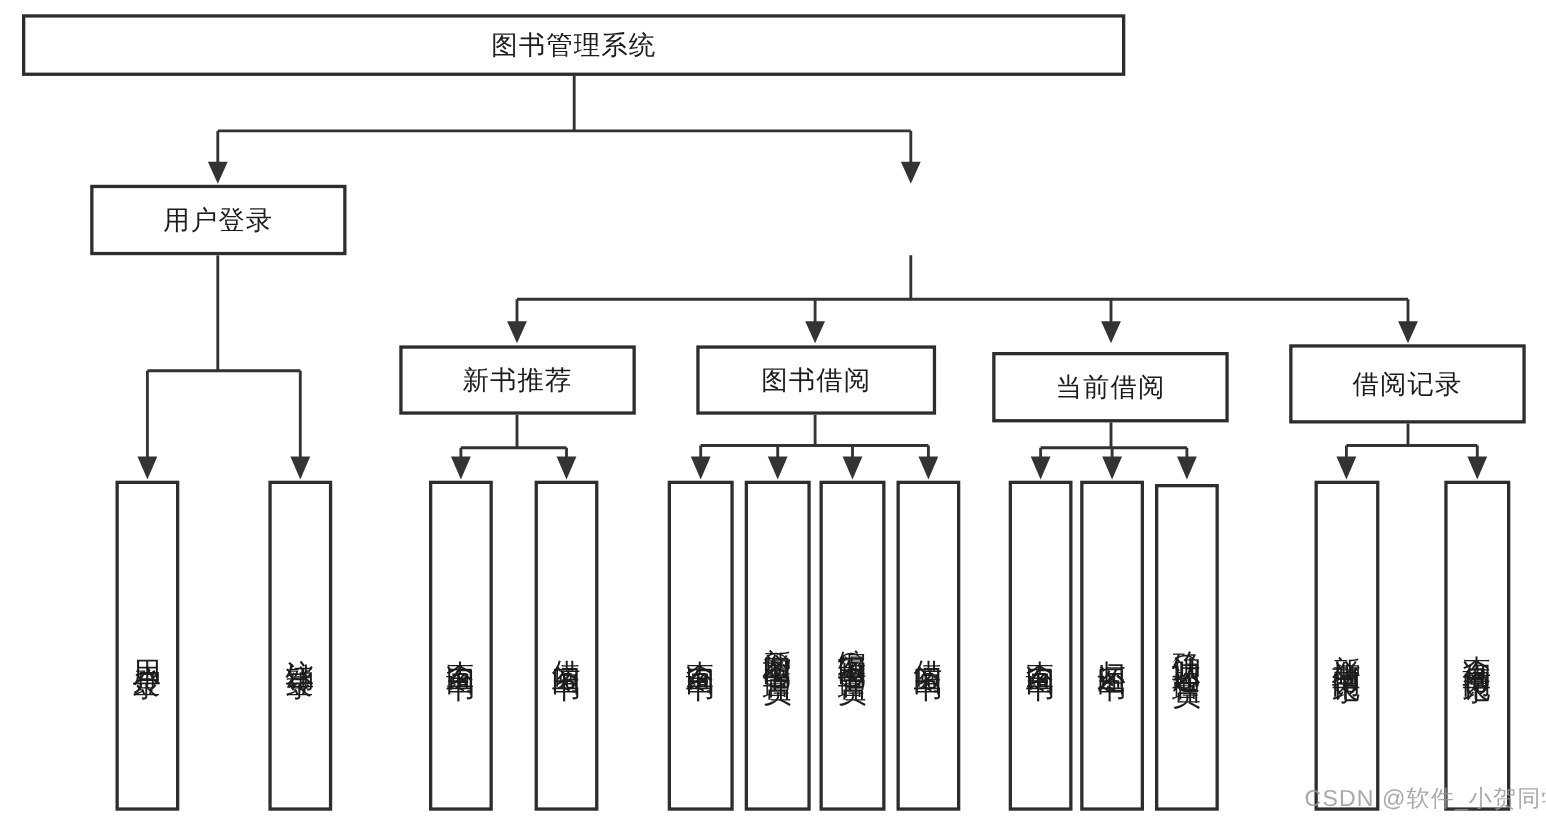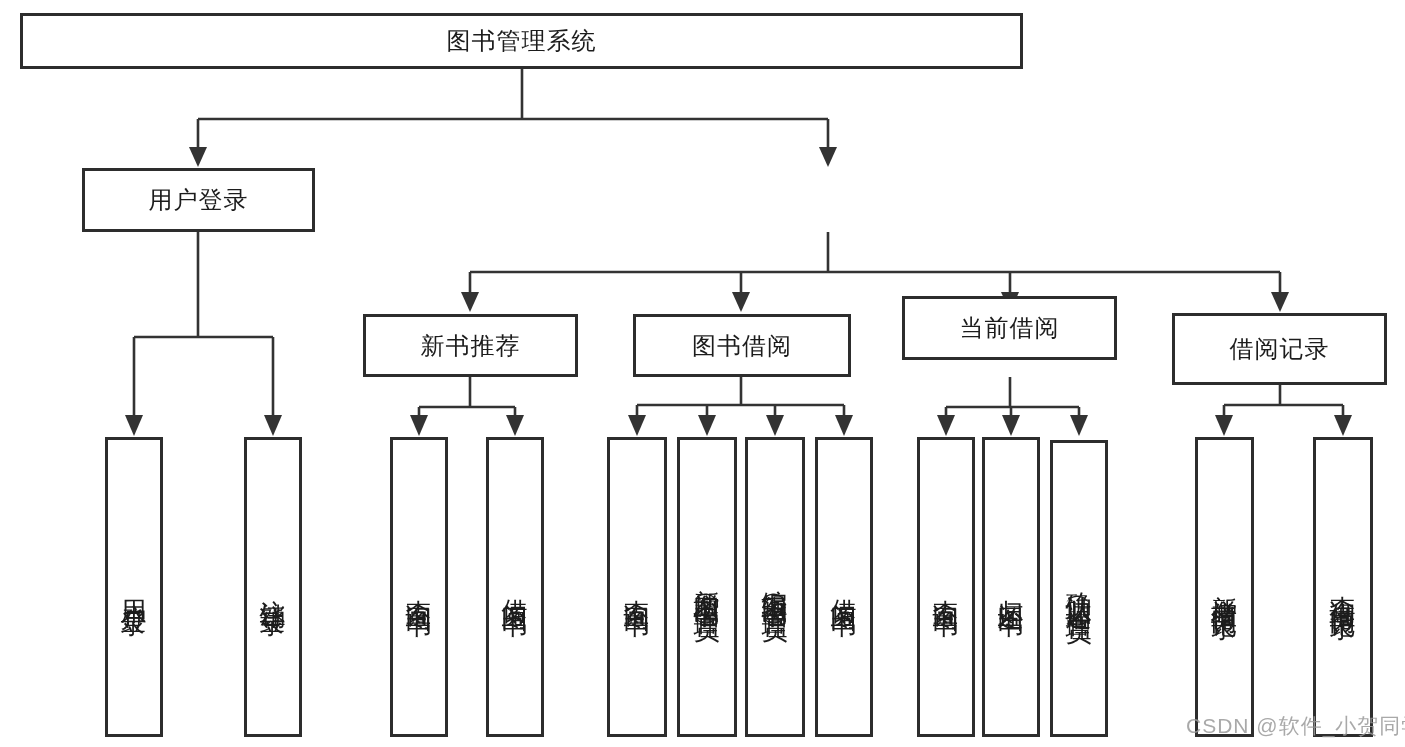--- a/index.html
+++ b/index.html
@@ -116,21 +116,21 @@
   <div class="node h" style="left:82px; top:168px; width:233px; height:64px;">
     <span>用户登录</span>
   </div>
 
   <div class="node h" style="left:633px; top:314px; width:218px; height:63px;">
     <span>图书借阅</span>
   </div>
   <div class="node h" style="left:363px; top:314px; width:215px; height:63px;">
     <span>新书推荐</span>
   </div>
-  <div class="node h" style="left:902px; top:296px; width:215px; height:64px;">
+  <div class="node h" style="left:902px; top:320px; width:215px; height:64px;">
     <span>当前借阅</span>
   </div>
   <div class="node h" style="left:1172px; top:313px; width:215px; height:72px;">
     <span>借阅记录</span>
   </div>
 
   <div class="node v" style="left:105px; top:437px; width:58px; height:300px;">
     <span class="vtext">用户登录</span>
   </div>
   <div class="node v" style="left:244px; top:437px; width:58px; height:300px;">

